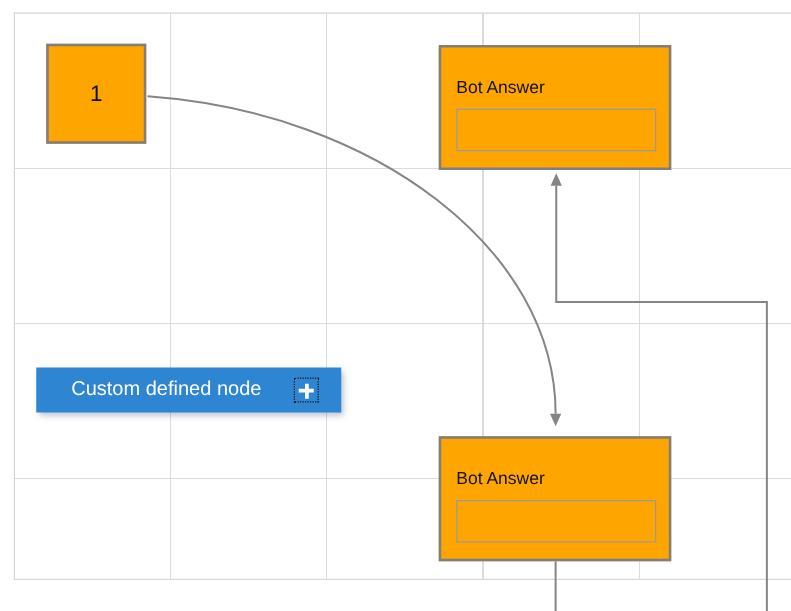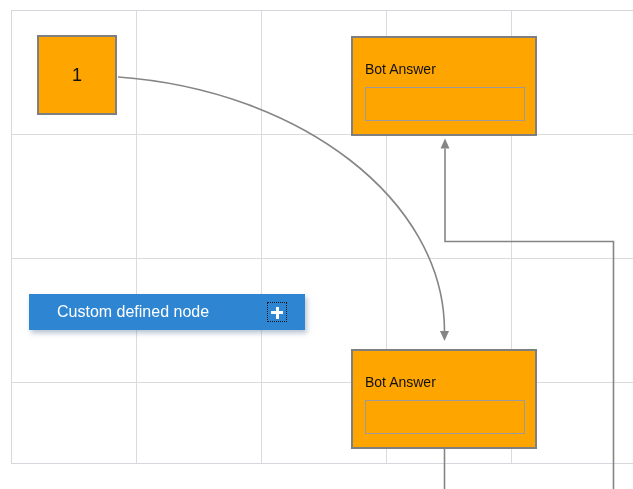--- a/index.html
+++ b/index.html
@@ -55,21 +55,21 @@
     position:absolute;left:12px;top:23px;
     font-size:14px;color:var(--text-dark);white-space:nowrap;
   }
   .bot-input{
     position:absolute;left:12px;top:49px;width:160px;height:34px;
     box-sizing:border-box;border:1px solid var(--input-border);
     background:transparent;
   }
   
   .custom-node{
-    position:absolute;left:29px;top:294px;width:276px;height:36px;
+    position:absolute;left:29px;top:294px;width:244px;height:36px;
     box-sizing:border-box;background:var(--custom-fill);
     box-shadow:2px 3px 5px rgba(110,135,165,0.5);
     display:flex;align-items:center;
     z-index:3;
   }
   .custom-label{
     margin-left:28px;font-size:16px;color:var(--text-light);white-space:nowrap;
   }
   .plus-icon{
     position:absolute;right:18px;top:8px;width:20px;height:20px;

